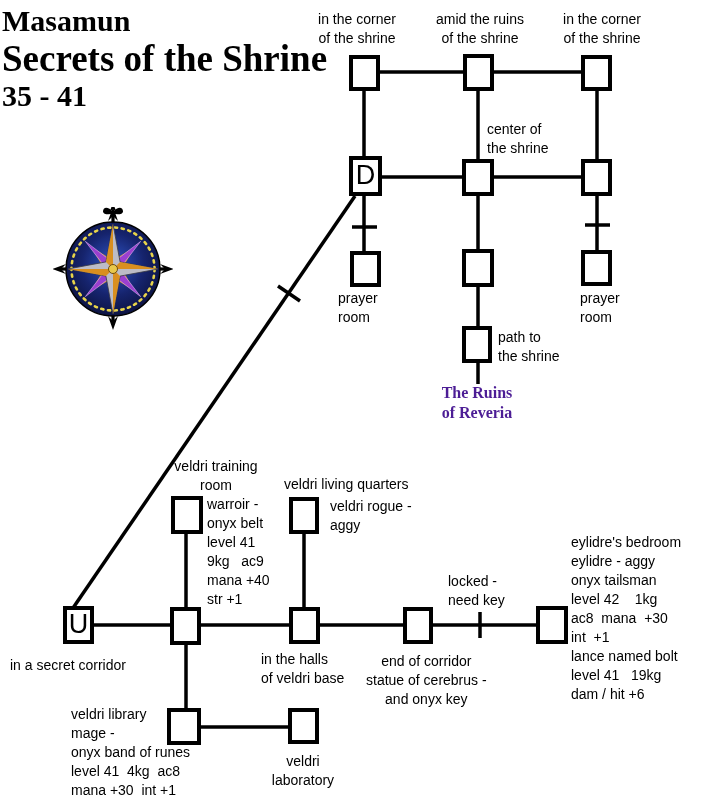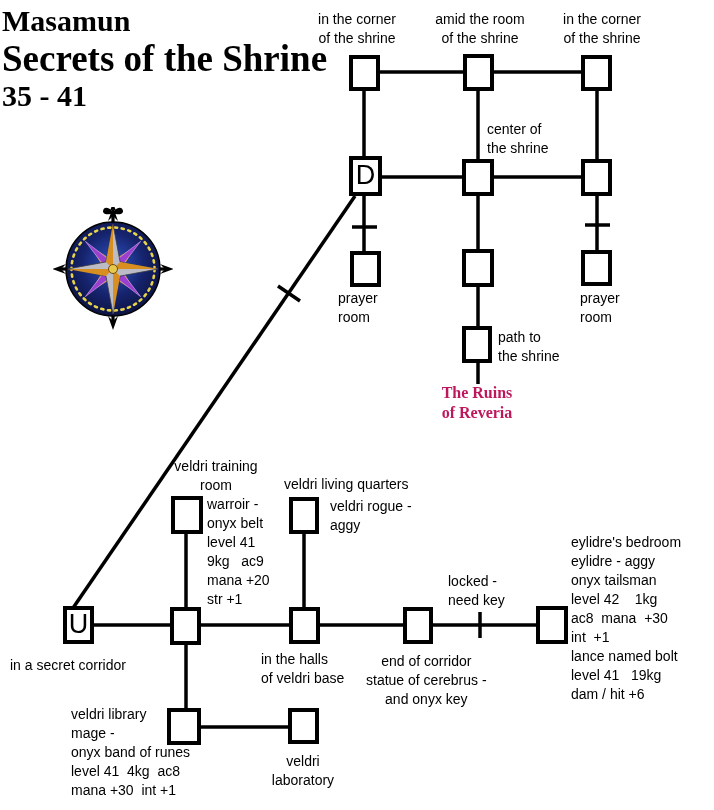--- a/index.html
+++ b/index.html
@@ -10,21 +10,21 @@
         display:flex;align-items:center;justify-content:center;}
   .room .stair{font:27px "Liberation Sans",sans-serif;line-height:1;margin-top:-2px;}
   .lbl{position:absolute;z-index:3;font-size:14px;line-height:19px;white-space:pre-wrap;}
   .ctr{text-align:center;}
   #map-title{position:absolute;left:2px;top:2px;width:396px;z-index:3;
              font-family:"Liberation Serif",serif;font-weight:bold;}
   #map-title .t1{font-size:30px;line-height:38px;}
   #map-title .t2{font-size:37px;line-height:38px;}
   #map-title .t3{font-size:30px;line-height:36px;}
   #lbl-reveria{font-family:"Liberation Serif",serif;font-weight:bold;font-size:16px;line-height:20px;
-               color:#be185d;}
+               color:#4c1d95;}
   #compass{position:absolute;left:53px;top:207px;z-index:2;}
 </style>
 </head>
 <body>
 
 <div id="canvas">
 
   <svg id="map-lines" width="714" height="810" viewBox="0 0 714 810">
     <g stroke="#000" stroke-width="3.5" fill="none">
 
@@ -139,42 +139,42 @@
   </div>
   <div class="room" style="left:170px;top:607px;width:31px;height:38px;"></div>
   <div class="room" style="left:289px;top:607px;width:31px;height:37px;"></div>
   <div class="room" style="left:403px;top:607px;width:30px;height:37px;"></div>
   <div class="room" style="left:536px;top:606px;width:32px;height:38px;"></div>
   <div class="room" style="left:167px;top:708px;width:34px;height:37px;"></div>
   <div class="room" style="left:288px;top:708px;width:31px;height:36px;"></div>
 
   <div class="lbl ctr" style="left:308px;top:10px;width:98px;">in the corner
 of the shrine</div>
-  <div class="lbl ctr" style="left:424px;top:10px;width:112px;">amid the room
+  <div class="lbl ctr" style="left:424px;top:10px;width:112px;">amid the ruins
 of the shrine</div>
   <div class="lbl ctr" style="left:553px;top:10px;width:98px;">in the corner
 of the shrine</div>
   <div class="lbl" style="left:487px;top:120px;">center of
 the shrine</div>
   <div class="lbl" style="left:338px;top:289px;">prayer
 room</div>
   <div class="lbl" style="left:580px;top:289px;">prayer
 room</div>
   <div class="lbl" style="left:498px;top:328px;">path to
 the shrine</div>
   <div class="lbl ctr" id="lbl-reveria" style="left:417px;top:383px;width:120px;">The Ruins
 of Reveria</div>
 
   <div class="lbl ctr" style="left:163px;top:457px;width:106px;">veldri training
 room</div>
   <div class="lbl" style="left:207px;top:495px;">warroir -
 onyx belt
 level 41
 9kg   ac9
-mana +20
+mana +40
 str +1</div>
   <div class="lbl" style="left:284px;top:475px;">veldri living quarters</div>
   <div class="lbl" style="left:330px;top:497px;">veldri rogue -
 aggy</div>
   <div class="lbl" style="left:10px;top:648px;margin-top:8px;">in a secret corridor</div>
   <div class="lbl" style="left:261px;top:650px;">in the halls
 of veldri base</div>
   <div class="lbl" style="left:366px;top:652px;text-align:center;">end of corridor
 statue of cerebrus -
 and onyx key</div>

